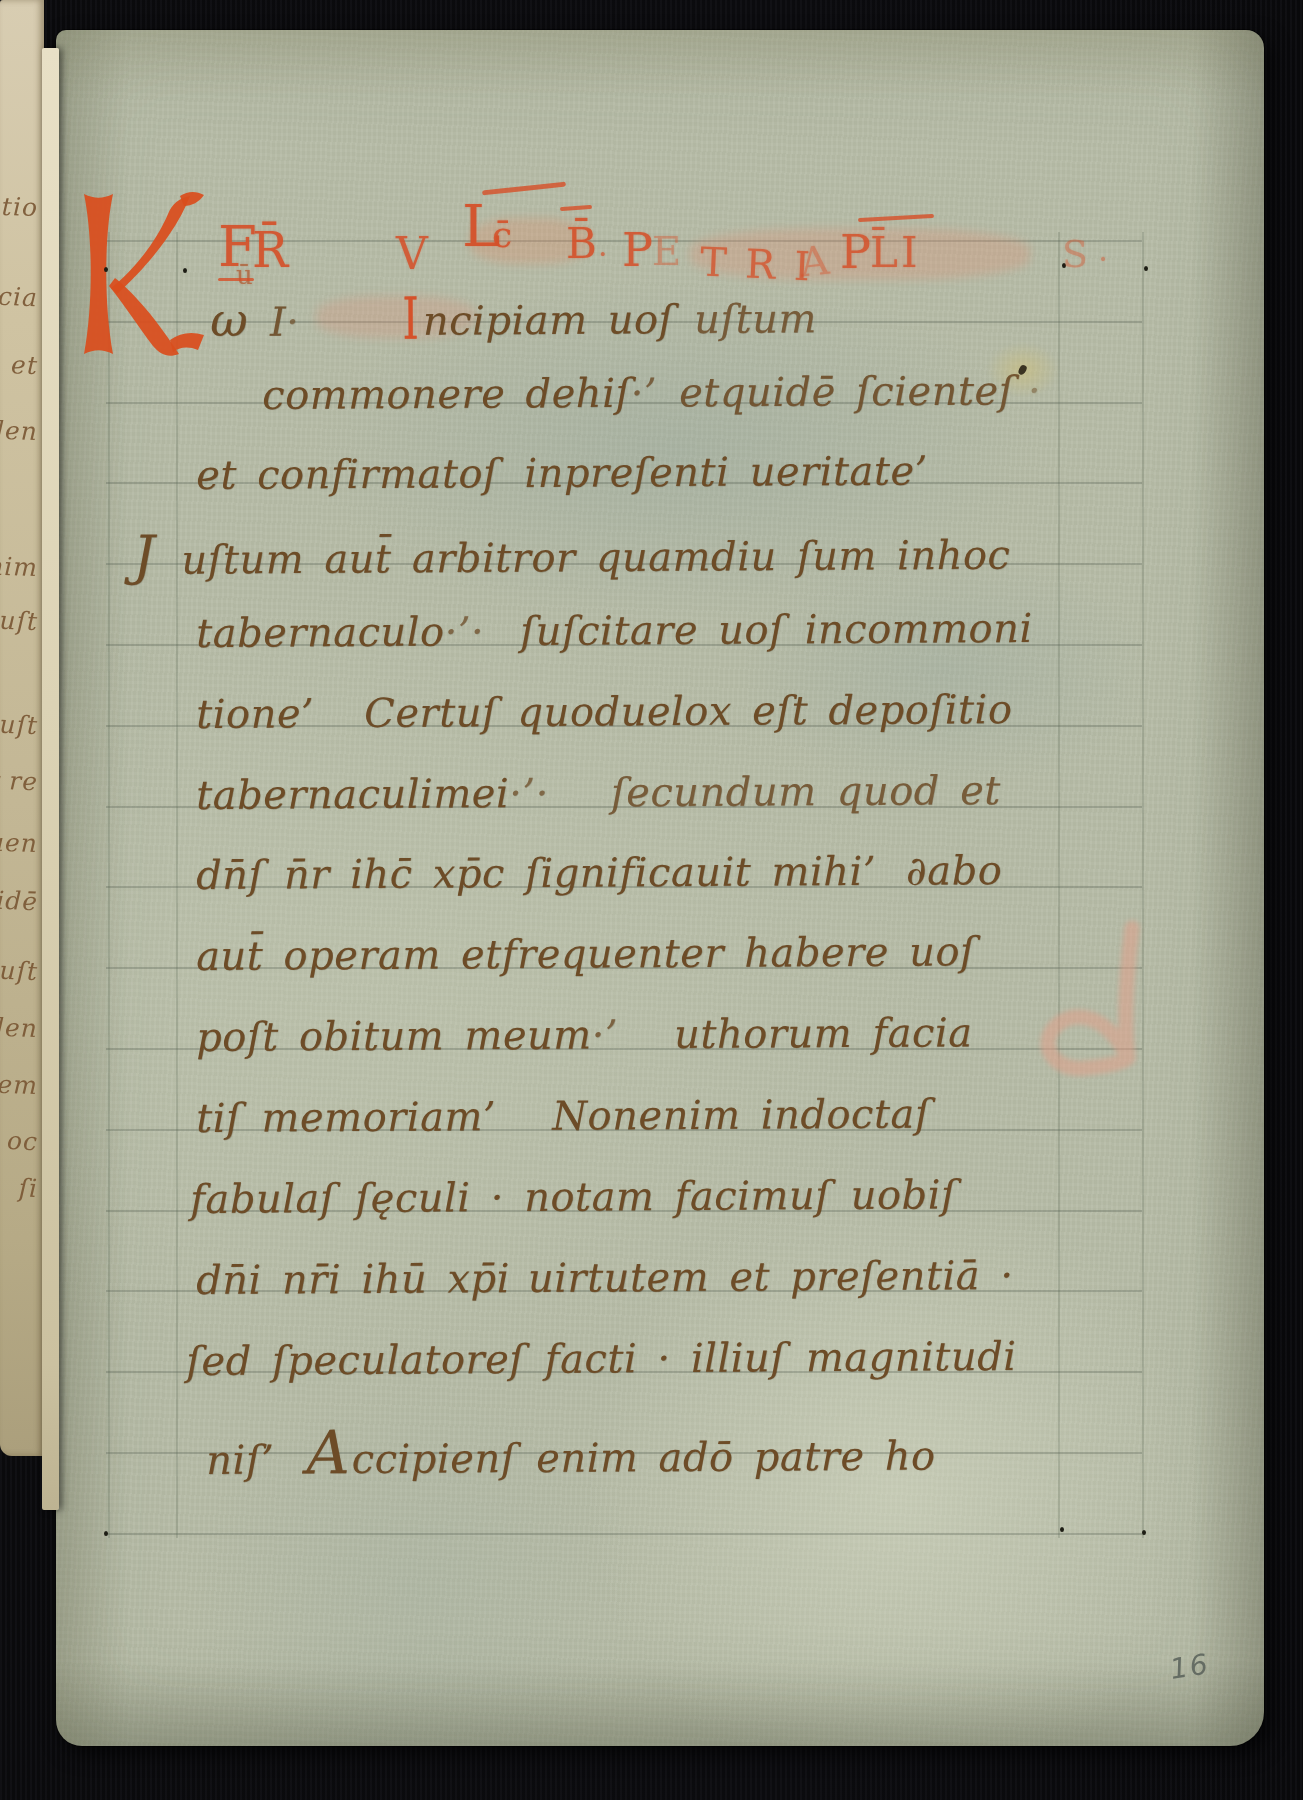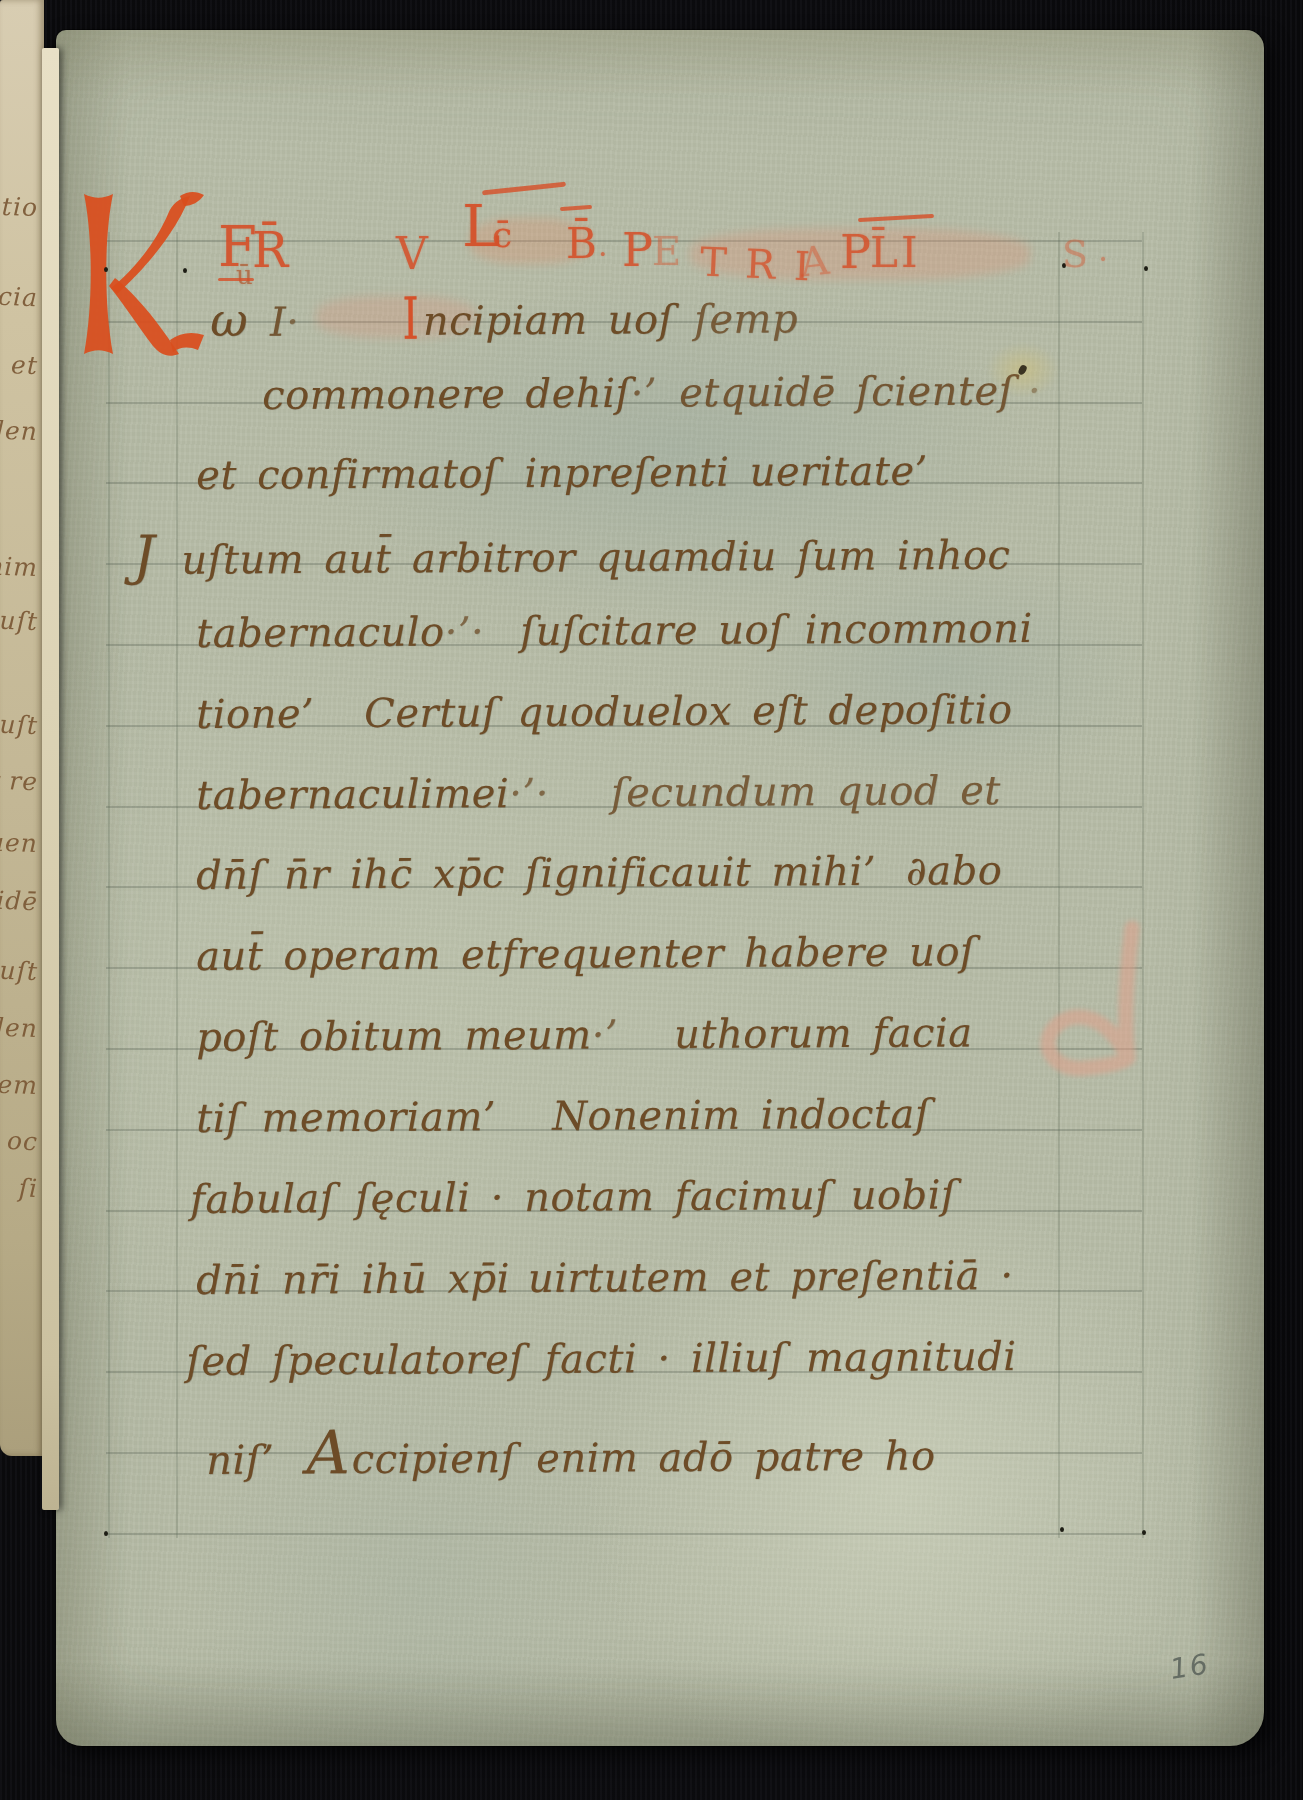--- a/index.html
+++ b/index.html
@@ -176,21 +176,21 @@
       <span style="left: 870px; top: 228px; font-size: 42px; opacity: 0.8;">L̄I</span>
       <span style="left: 1062px; top: 232px; font-size: 38px; opacity: 0.42;">S</span>
       <span style="left: 1098px; top: 240px; font-size: 32px; opacity: 0.45;">·</span>
       <div class="rubric-macron" style="left: 482px; top: 186px; width: 84px; height: 5px; transform: rotate(-6deg);"></div>
       <div class="rubric-macron" style="left: 560px; top: 206px; width: 32px; height: 4px; transform: rotate(-4deg);"></div>
       <div class="rubric-macron" style="left: 858px; top: 216px; width: 76px; height: 4px; transform: rotate(-3deg);"></div>
       <div class="rubric-macron" style="left: 218px; top: 278px; width: 36px; height: 3px;"></div>
     </div>
 
   <div id="lines-layer">
-      <div class="text-line" style="left: 210px; top: 293px;"><span class="k-uncial">ω</span><span style="opacity: 0.9;"> I</span><span style="opacity: 0.7;">·</span><span class="gap" style="width: 100px;"></span><span class="k-redinit">I</span><span>ncipiam uoſ </span><span style="opacity: 0.85;">ſemp</span></div>
+      <div class="text-line" style="left: 210px; top: 293px;"><span class="k-uncial">ω</span><span style="opacity: 0.9;"> I</span><span style="opacity: 0.7;">·</span><span class="gap" style="width: 100px;"></span><span class="k-redinit">I</span><span>ncipiam uoſ </span><span style="opacity: 0.85;">uſtum</span></div>
       <div class="text-line" style="left: 262px; top: 372px;"><span>commonere dehiſ</span><span style="opacity: 0.8;">·’</span><span class="gap" style="width: 22px;"></span><span style="opacity: 0.9;">etquidē ſcienteſ</span><span class="gap" style="width: 14px;"></span><span style="opacity: 0.5;">·</span></div>
       <div class="text-line" style="left: 196px; top: 452px;"><span>et confirmatoſ</span><span class="gap" style="width: 26px;"></span><span>inpreſenti ueritate’</span></div>
       <div class="text-line" style="left: 133px; top: 524px;"><span class="k-cap">J</span><span class="gap" style="width: 26px;"></span><span>uſtum aut̄ arbitror quamdiu ſum inhoc</span></div>
       <div class="text-line" style="left: 196px; top: 610px;"><span>tabernaculo</span><span style="opacity: 0.75;">·’·</span><span class="gap" style="width: 36px;"></span><span>ſuſcitare uoſ incommoni</span></div>
       <div class="text-line" style="left: 196px; top: 691px;"><span>tione’</span><span class="gap" style="width: 50px;"></span><span>Certuſ quoduelox eſt depoſitio</span></div>
       <div class="text-line" style="left: 196px; top: 772px;"><span>tabernaculimei</span><span style="opacity: 0.75;">·’·</span><span class="gap" style="width: 62px;"></span><span style="opacity: 0.85;">ſecundum quod et</span></div>
       <div class="text-line" style="left: 196px; top: 852px;"><span>dn̄ſ n̄r ihc̄ xp̄c ſignificauit mihi’</span><span class="gap" style="width: 30px;"></span><span>∂abo</span></div>
       <div class="text-line" style="left: 196px; top: 933px;"><span>aut̄ operam etfrequenter habere uoſ</span></div>
       <div class="text-line" style="left: 196px; top: 1014px;"><span>poſt obitum meum</span><span style="opacity: 0.8;">·’</span><span class="gap" style="width: 56px;"></span><span>uthorum facia</span></div>
       <div class="text-line" style="left: 196px; top: 1095px;"><span>tiſ memoriam’</span><span class="gap" style="width: 56px;"></span><span>Nonenim indoctaſ</span></div>

